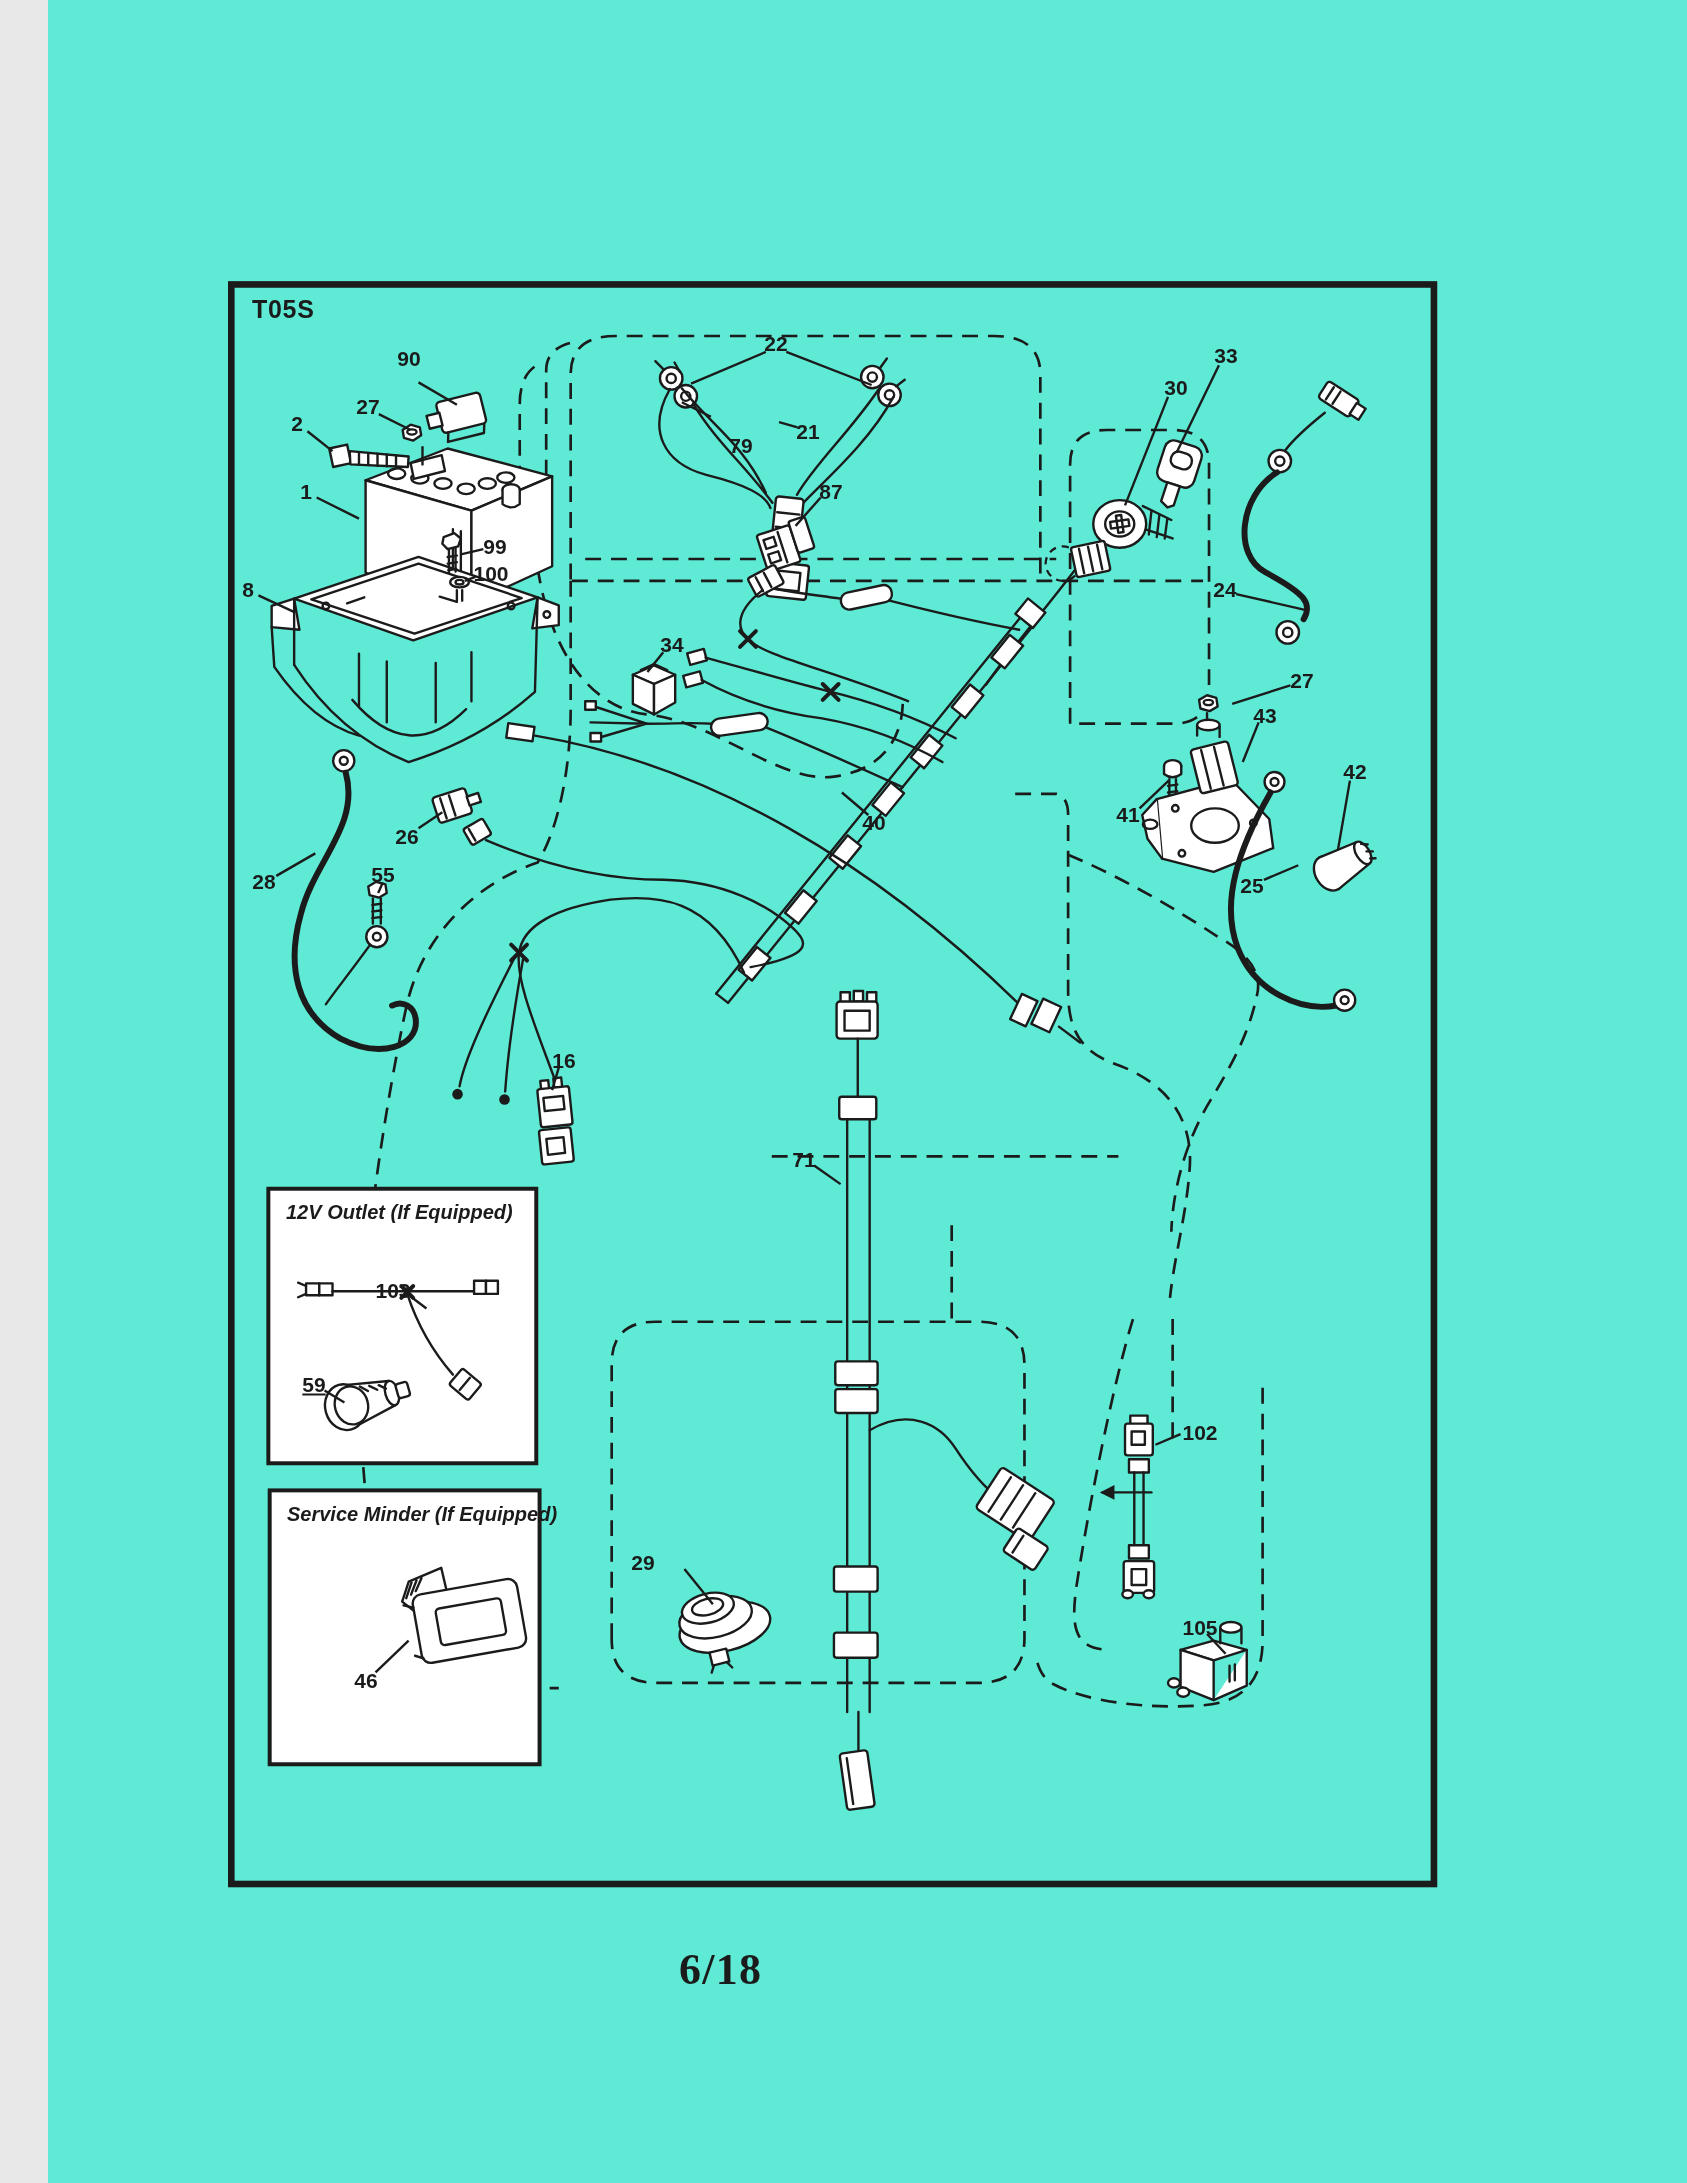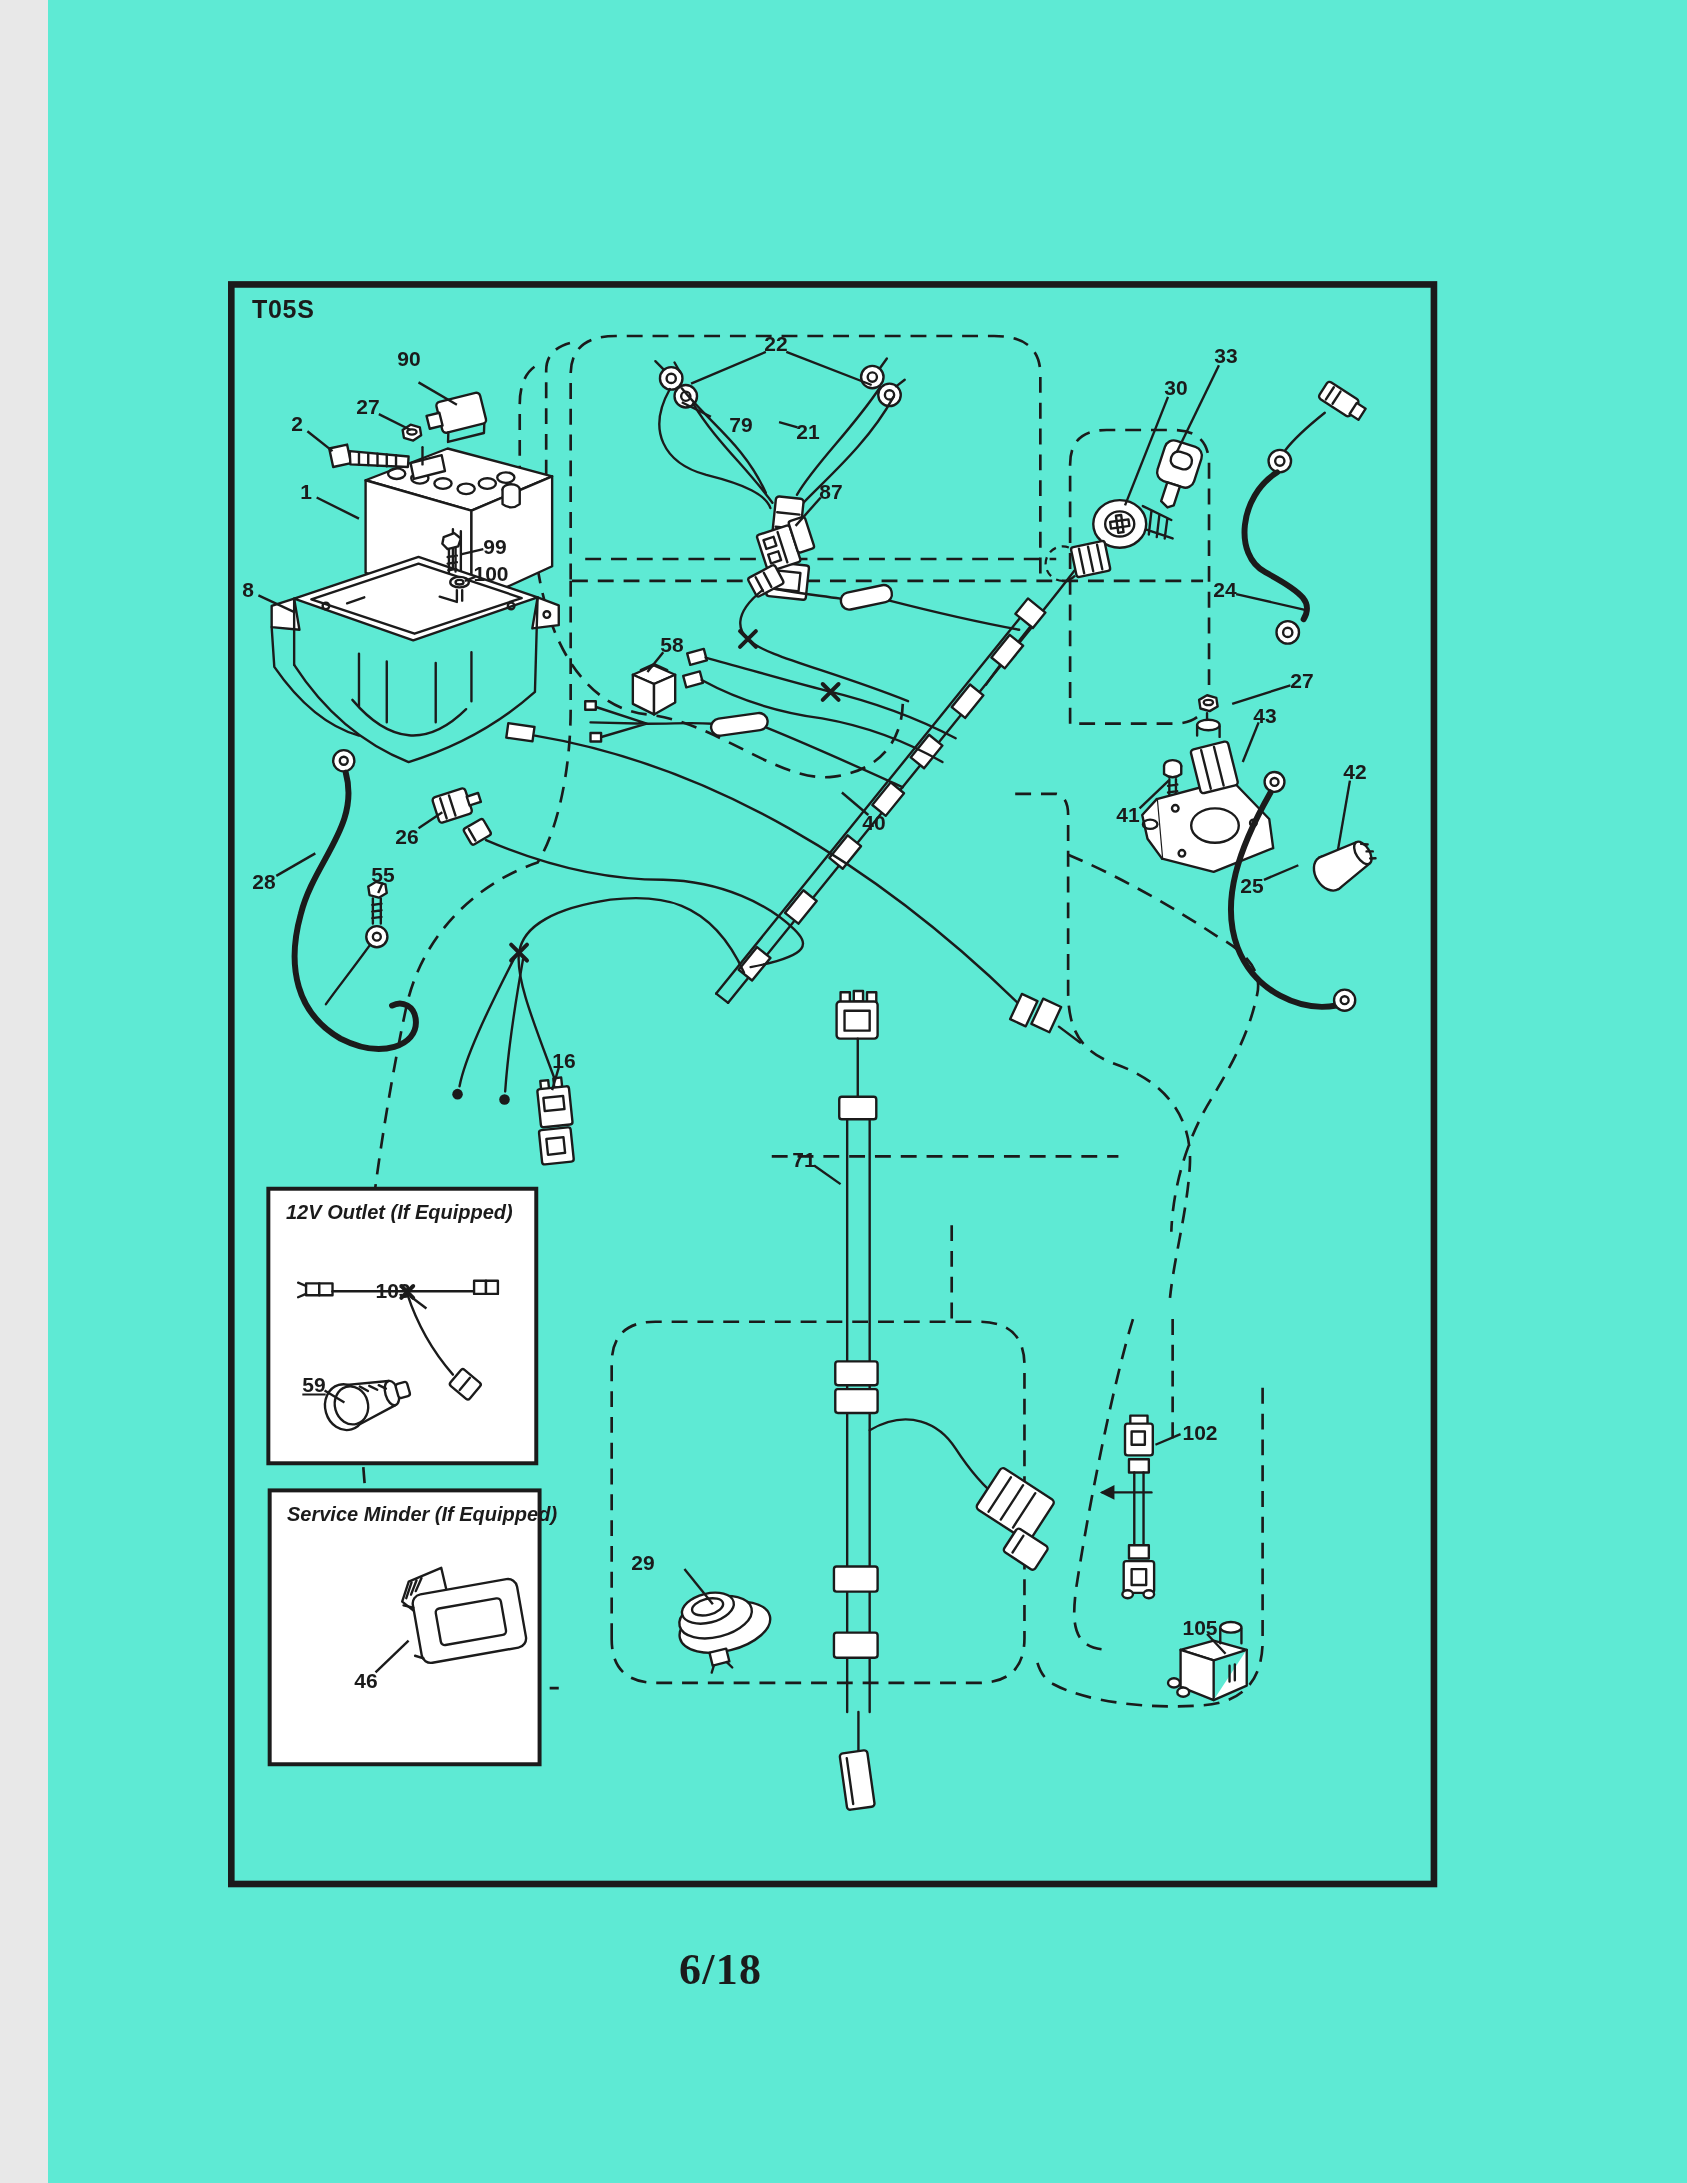--- a/index.html
+++ b/index.html
@@ -449,27 +449,27 @@
   <div class="page-number">6/18</div>
   <div id="callout-layer">
       <div class="callout" style="left: 361px; top: 358px;">90</div>
       <div class="callout" style="left: 249px; top: 423px;">2</div>
       <div class="callout" style="left: 320px; top: 406px;">27</div>
       <div class="callout" style="left: 258px; top: 491px;">1</div>
       <div class="callout" style="left: 447px; top: 546px;">99</div>
       <div class="callout" style="left: 443px; top: 573px;">100</div>
       <div class="callout" style="left: 200px; top: 589px;">8</div>
       <div class="callout" style="left: 728px; top: 343px;">22</div>
-      <div class="callout" style="left: 671px; top: 424px; padding-left: 44px;">79</div>
+      <div class="callout" style="left: 671px; top: 445px; padding-left: 44px;">79</div>
       <div class="callout" style="left: 760px; top: 431px;">21</div>
       <div class="callout" style="left: 783px; top: 491px;">87</div>
       <div class="callout" style="left: 1128px; top: 387px;">30</div>
       <div class="callout" style="left: 1178px; top: 355px;">33</div>
       <div class="callout" style="left: 1177px; top: 589px;">24</div>
-      <div class="callout" style="left: 624px; top: 644px;">58</div>
+      <div class="callout" style="left: 624px; top: 644px;">34</div>
       <div class="callout" style="left: 826px; top: 822px;">40</div>
       <div class="callout" style="left: 1254px; top: 680px;">27</div>
       <div class="callout" style="left: 1217px; top: 715px;">43</div>
       <div class="callout" style="left: 1080px; top: 814px;">41</div>
       <div class="callout" style="left: 1307px; top: 771px;">42</div>
       <div class="callout" style="left: 1204px; top: 885px;">25</div>
       <div class="callout" style="left: 216px; top: 881px;">28</div>
       <div class="callout" style="left: 335px; top: 874px;">55</div>
       <div class="callout" style="left: 359px; top: 836px;">26</div>
       <div class="callout" style="left: 516px; top: 1060px;">16</div>

